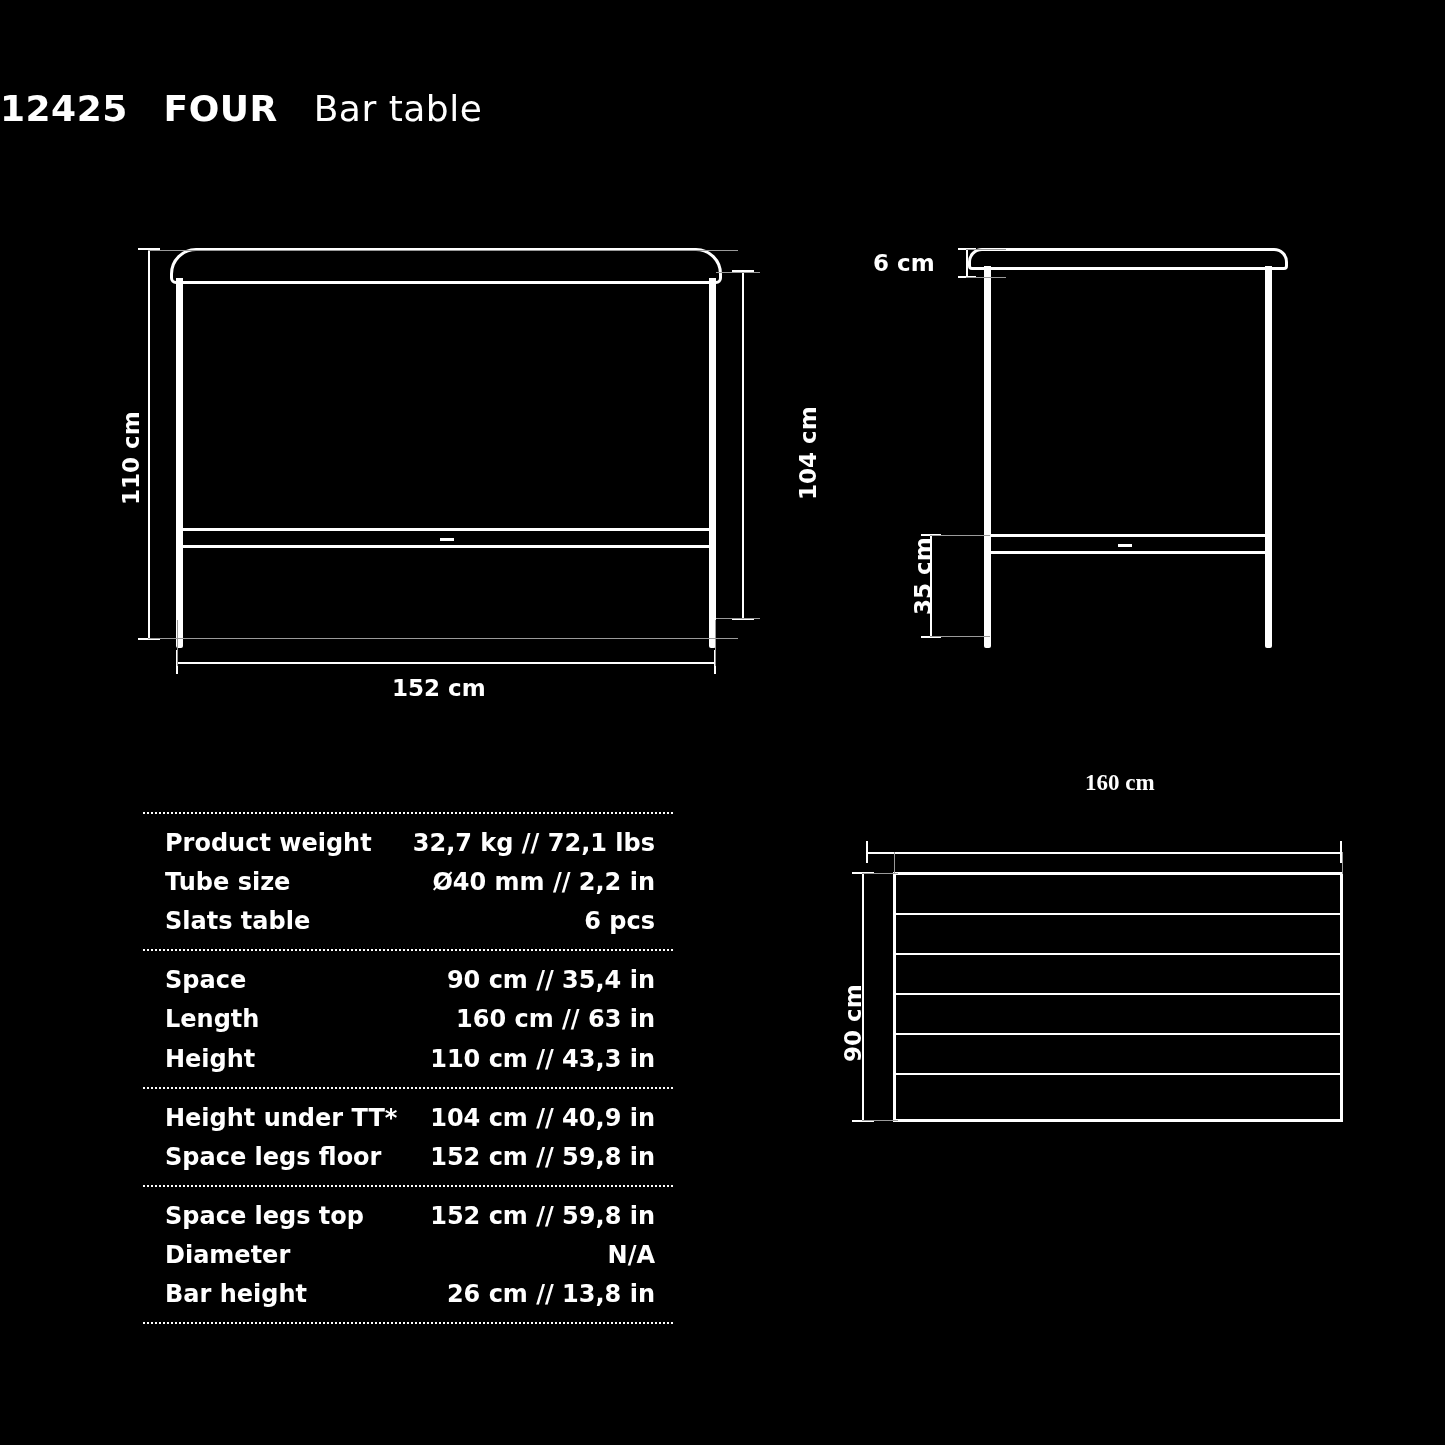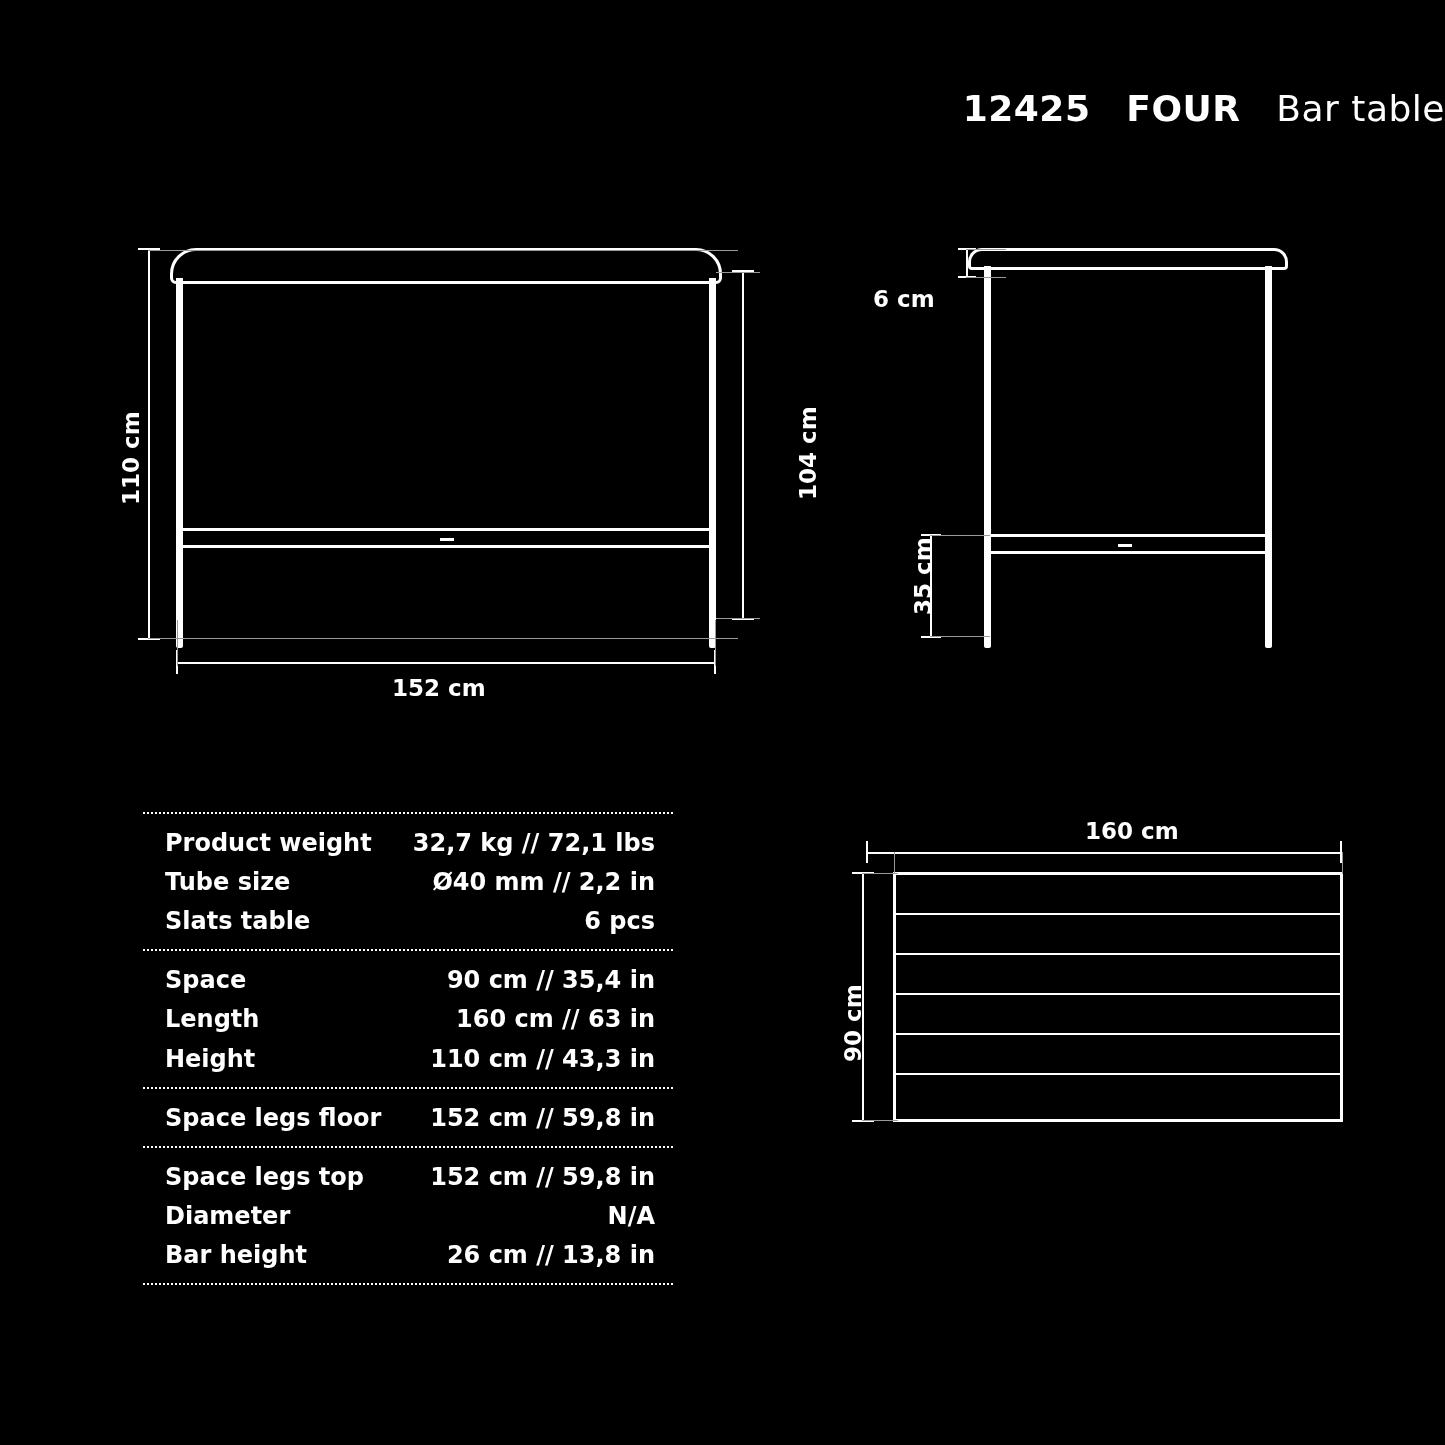--- a/index.html
+++ b/index.html
@@ -19,21 +19,21 @@
     width: 1445px;
     height: 1445px;
     background: #000000;
   }
   
   .title {
     position: absolute;
     top: 88px;
     left: 0;
     width: 1445px;
-    text-align: right;
+    text-align: left;
     font-size: 36px;
     letter-spacing: 0.5px;
     white-space: nowrap;
   }
   .title .code {
     font-weight: bold;
   }
   .title .model {
     font-weight: bold;
   }
@@ -208,21 +208,21 @@
       <div class="leg leg-right" style="right:16px; top:18px; height:382px;"></div>
       <div class="stretcher" style="left:16px; right:16px; top:286px;"></div>
       <div class="line hline" style="left:150px; top:296px; width:14px; height:3px;"></div>
     </div>
 
     <div class="line vline" style="left:966px; top:248px; height:30px;"></div>
     <div class="line hline" style="left:958px; top:248px; width:18px;"></div>
     <div class="line hline" style="left:958px; top:276px; width:18px;"></div>
     <div class="line hline" style="left:966px; top:249px; width:40px; height:1px; background:#9a9a9a;"></div>
     <div class="line hline" style="left:966px; top:277px; width:40px; height:1px; background:#9a9a9a;"></div>
-    <div class="dim-label" style="left:873px; top:250px;margin-top:36px;">6 cm</div>
+    <div class="dim-label" style="left:873px; top:250px;">6 cm</div>
 
     <div class="line vline" style="left:930px; top:534px; height:104px;"></div>
     <div class="line hline" style="left:921px; top:534px; width:20px;"></div>
     <div class="line hline" style="left:921px; top:636px; width:20px;"></div>
     <div class="line hline" style="left:930px; top:535px; width:60px; height:1px; background:#9a9a9a;"></div>
     <div class="line hline" style="left:930px; top:636px; width:60px; height:1px; background:#9a9a9a;"></div>
     <div class="dim-label rot" style="left:910px; top:615px;">35 cm</div>
   </div>
 
   <div>
@@ -232,21 +232,21 @@
       <div class="slat" style="top:118px;"></div>
       <div class="slat" style="top:158px;"></div>
       <div class="slat" style="top:198px;"></div>
     </div>
 
     <div class="line hline" style="left:866px; top:852px; width:476px;"></div>
     <div class="line vline" style="left:866px; top:841px; height:22px;"></div>
     <div class="line vline" style="left:1340px; top:841px; height:22px;"></div>
     <div class="line vline" style="left:894px; top:852px; width:1px; height:22px; background:#9a9a9a;"></div>
     <div class="line vline" style="left:1342px; top:852px; width:1px; height:22px; background:#9a9a9a;"></div>
-    <div class="dim-label" style="left:1085px; top:818px;">160 cm</div>
+    <div class="dim-label" style="left:1085px; top:770px;font-family:Liberation Serif, serif;">160 cm</div>
 
     <div class="line vline" style="left:862px; top:872px; height:250px;"></div>
     <div class="line hline" style="left:852px; top:872px; width:22px;"></div>
     <div class="line hline" style="left:852px; top:1120px; width:22px;"></div>
     <div class="line hline" style="left:862px; top:873px; width:36px; height:1px; background:#9a9a9a;"></div>
     <div class="line hline" style="left:862px; top:1120px; width:36px; height:1px; background:#9a9a9a;"></div>
     <div class="dim-label rot" style="left:840px; top:1062px;">90 cm</div>
   </div>
 
   <div class="spec">
@@ -276,20 +276,24 @@
         <span class="value">160 cm // 63 in</span>
       </div>
       <div class="spec-row">
         <span class="label">Height</span>
         <span class="value">110 cm // 43,3 in</span>
       </div>
     </div>
 
     <div class="spec-group">
       <div class="spec-row">
+        <span class="label">Height under TT*</span>
+        <span class="value">104 cm // 40,9 in</span>
+      </div>
+      <div class="spec-row">
         <span class="label">Space legs floor</span>
         <span class="value">152 cm // 59,8 in</span>
       </div>
     </div>
 
     <div class="spec-group">
       <div class="spec-row">
         <span class="label">Space legs top</span>
         <span class="value">152 cm // 59,8 in</span>
       </div>

